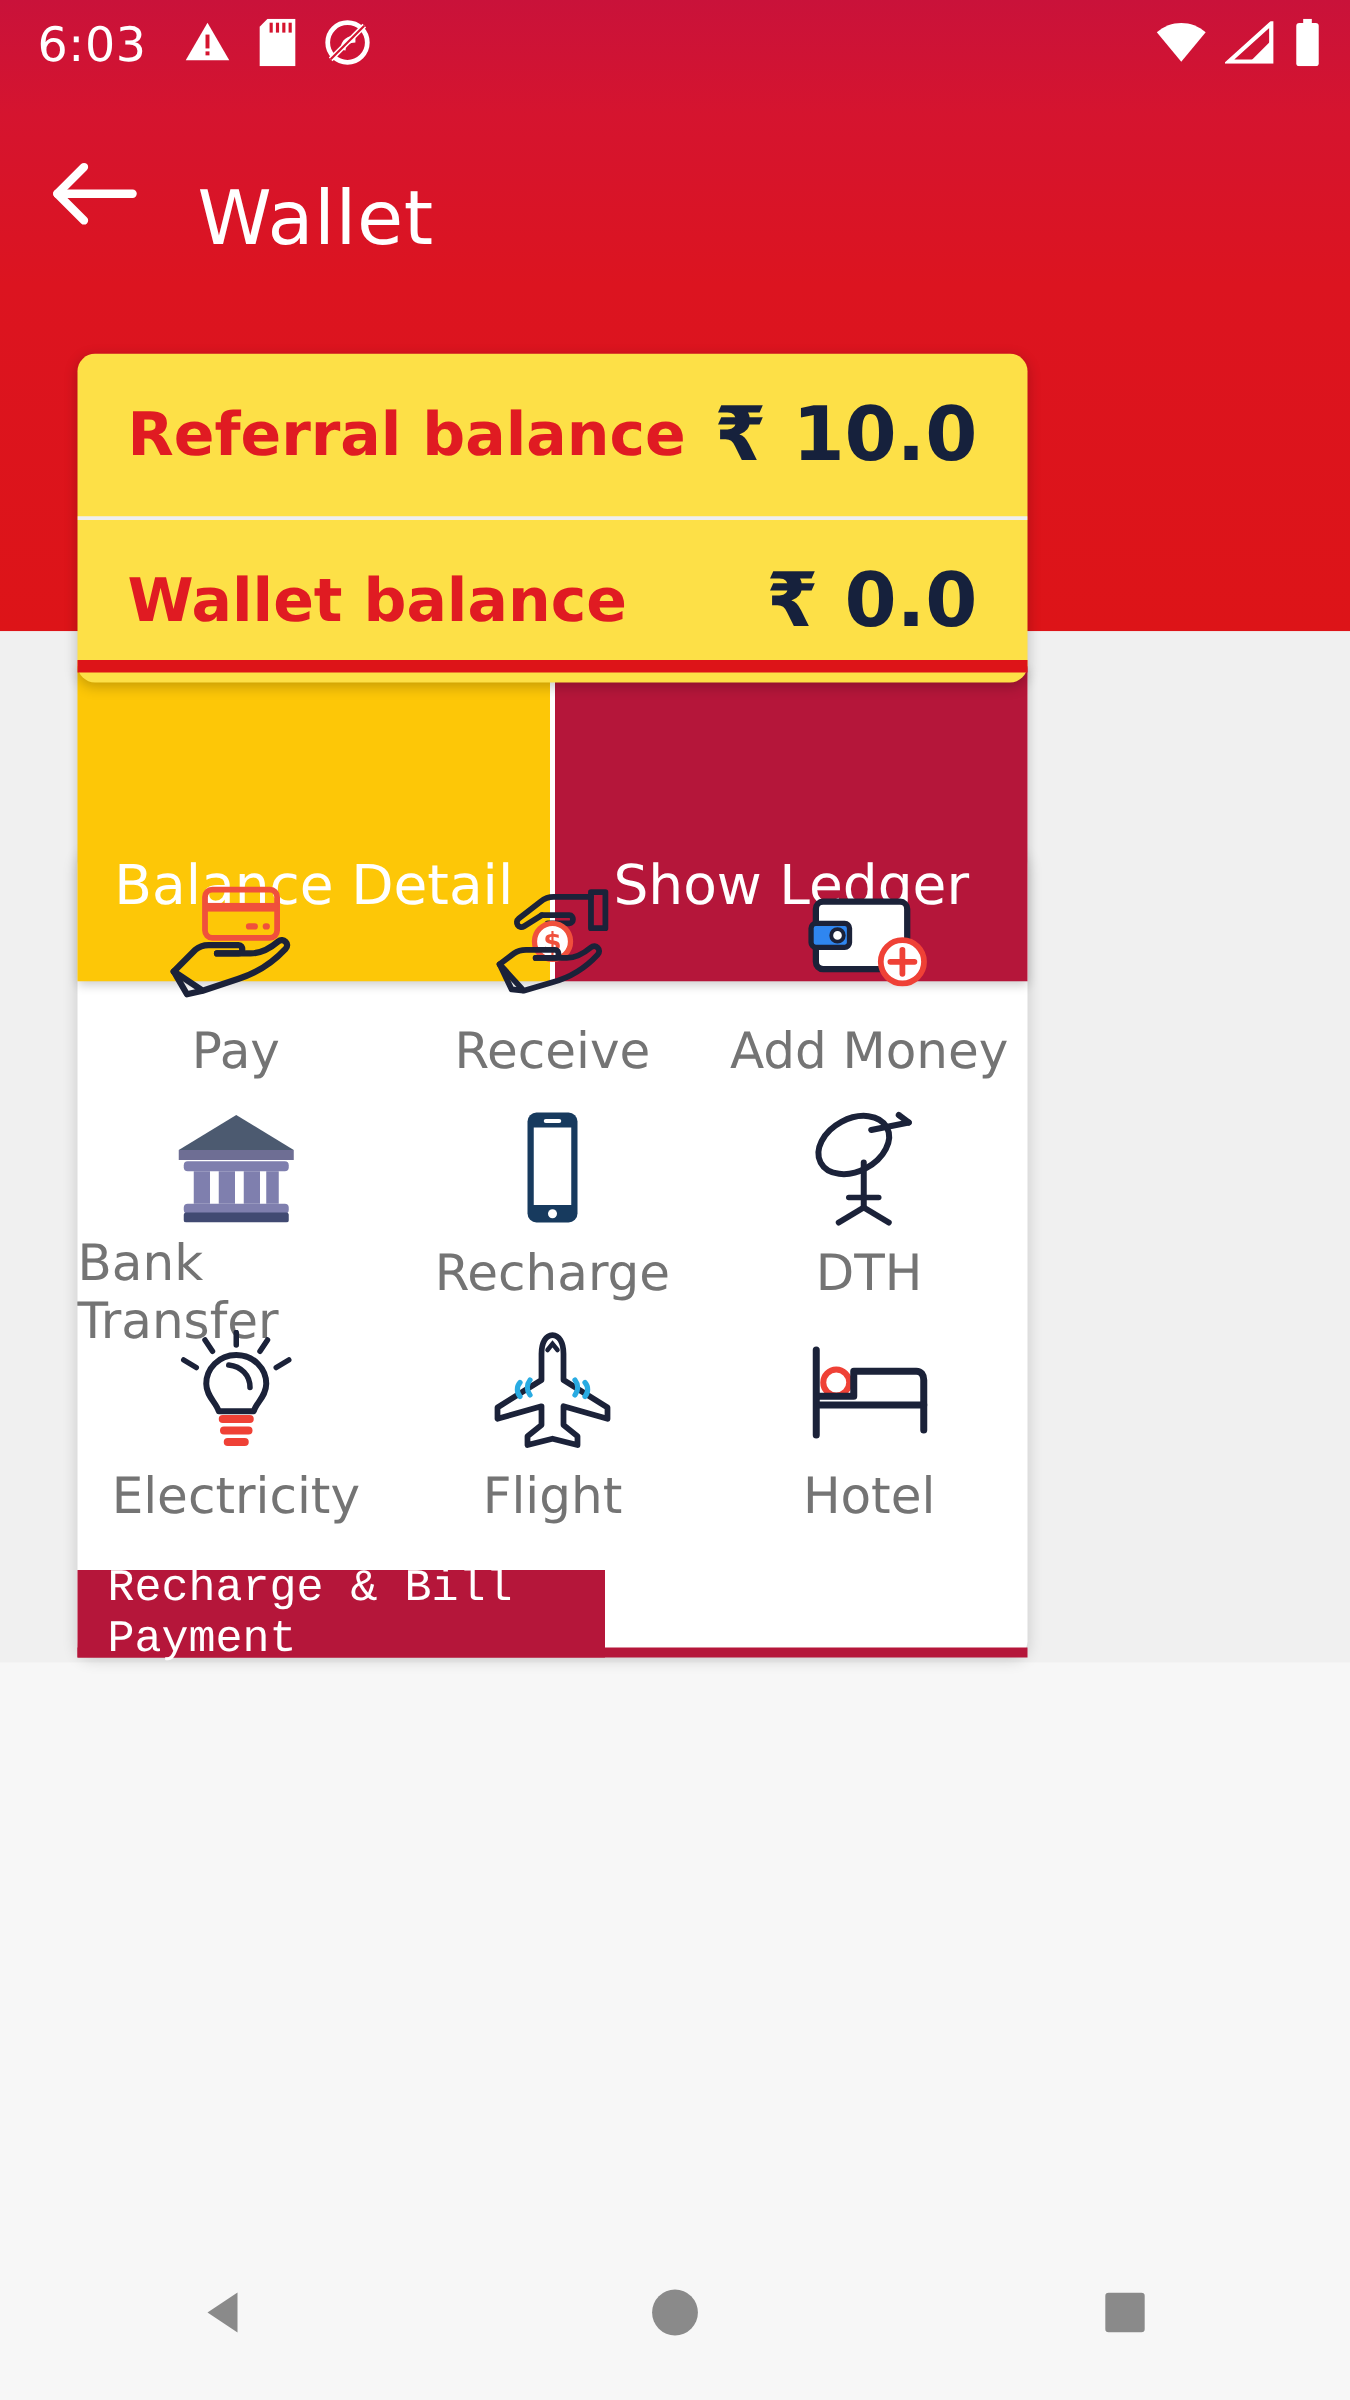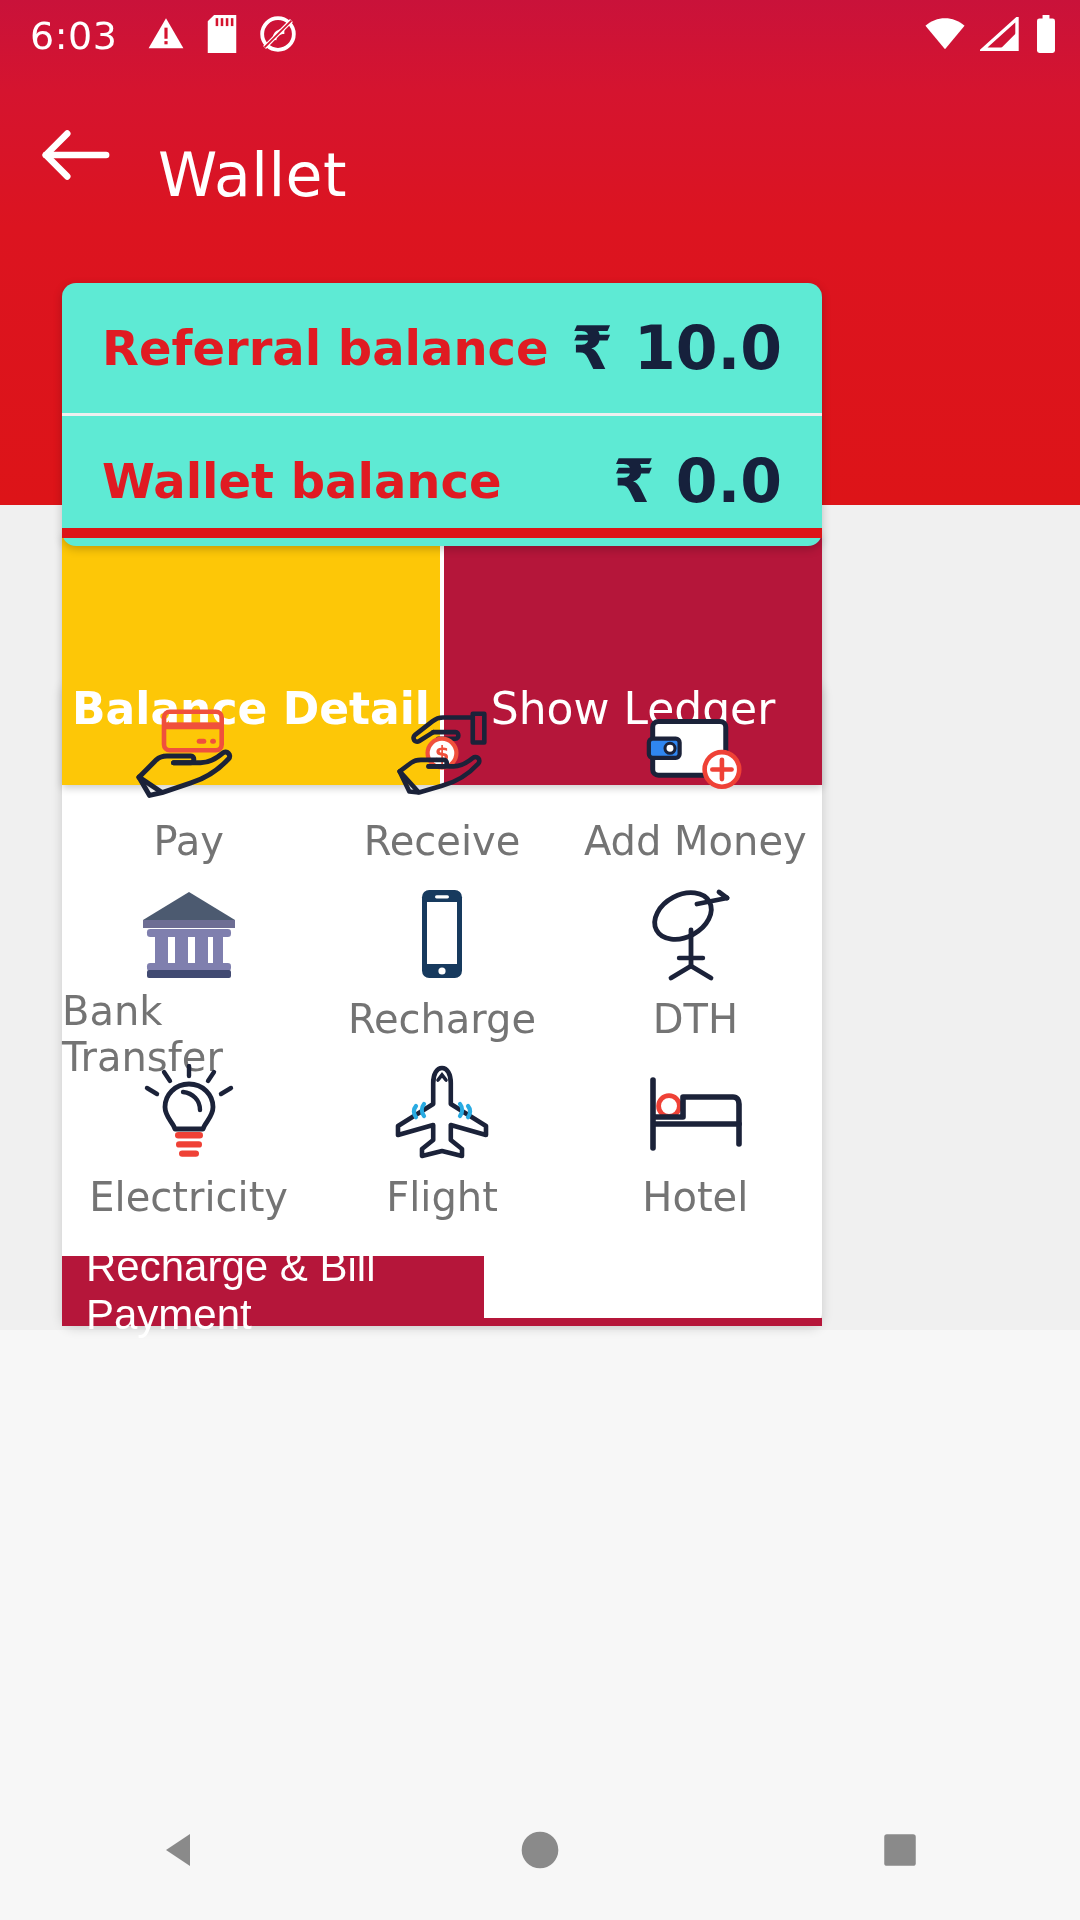--- a/index.html
+++ b/index.html
@@ -40,21 +40,21 @@
     display:flex; align-items:center; justify-content:center;
   }
   .app-title{
     color:#ffffff; font-size:60px; font-weight:400; margin-left:28px;
     font-family:"DejaVu Sans", sans-serif; letter-spacing:.5px;
   }
 
   
   .balance-card{
     position:absolute; left:62px; top:283px; width:760px;
-    background:#5eead4; border-radius:14px; z-index:5;
+    background:#fde047; border-radius:14px; z-index:5;
     box-shadow:0 3px 10px rgba(0,0,0,.22);
     overflow:hidden;
   }
   .bal-row{
     height:130px; display:flex; align-items:center;
     padding:0 40px; justify-content:space-between;
   }
   .bal-label{
     color:#e01b22; font-size:48px; font-weight:bold;
     font-family:"DejaVu Sans", sans-serif;
@@ -68,21 +68,21 @@
   
   .tabs{
     position:absolute; left:62px; top:533px; width:760px; height:252px;
     display:flex; z-index:4; box-shadow:0 3px 8px rgba(0,0,0,.20);
   }
   .tab{
     flex:1; display:flex; align-items:center; justify-content:center;
     color:#ffffff; font-size:44px; font-family:"DejaVu Sans", sans-serif;
     padding-top:98px;
   }
-  .tab.selected{ background:#fdc707;font-weight:bold; }
+  .tab.selected{ background:#fdc707; }
   .tab.unselected{ background:#b5163a; }
   .tab-sep{ width:4px; background:#ffffff; }
   .tabs-topline{
     position:absolute; left:62px; top:528px; width:760px; height:10px;
     background:#dd1418; z-index:5;
   }
 
   
   .grid-card{
     position:absolute; left:62px; top:680px; width:760px; height:645px;
@@ -109,21 +109,21 @@
   .banner-underline{
     position:absolute; left:62px; top:1318px; width:760px; height:8px;
     background:#b5163a; z-index:4;
   }
   .banner{
     position:absolute; left:62px; top:1256px; width:422px; height:70px;
     background:#b5163a; display:flex; align-items:center;
     padding-left:24px; z-index:6;
   }
   .banner-text{
-    color:#ffffff; font-size:42px; font-family:Liberation Sans, sans-serif;
+    color:#ffffff; font-size:36px; font-family:Liberation Mono, monospace;
   }
 
   
   .navbar{
     position:absolute; left:0; bottom:0; width:1080px; height:140px;
     background:#f7f7f7; display:flex; align-items:center;
     justify-content:space-around; z-index:8;
   }
   .nav-btn{ width:120px; height:120px; display:flex; align-items:center; justify-content:center; }
 

